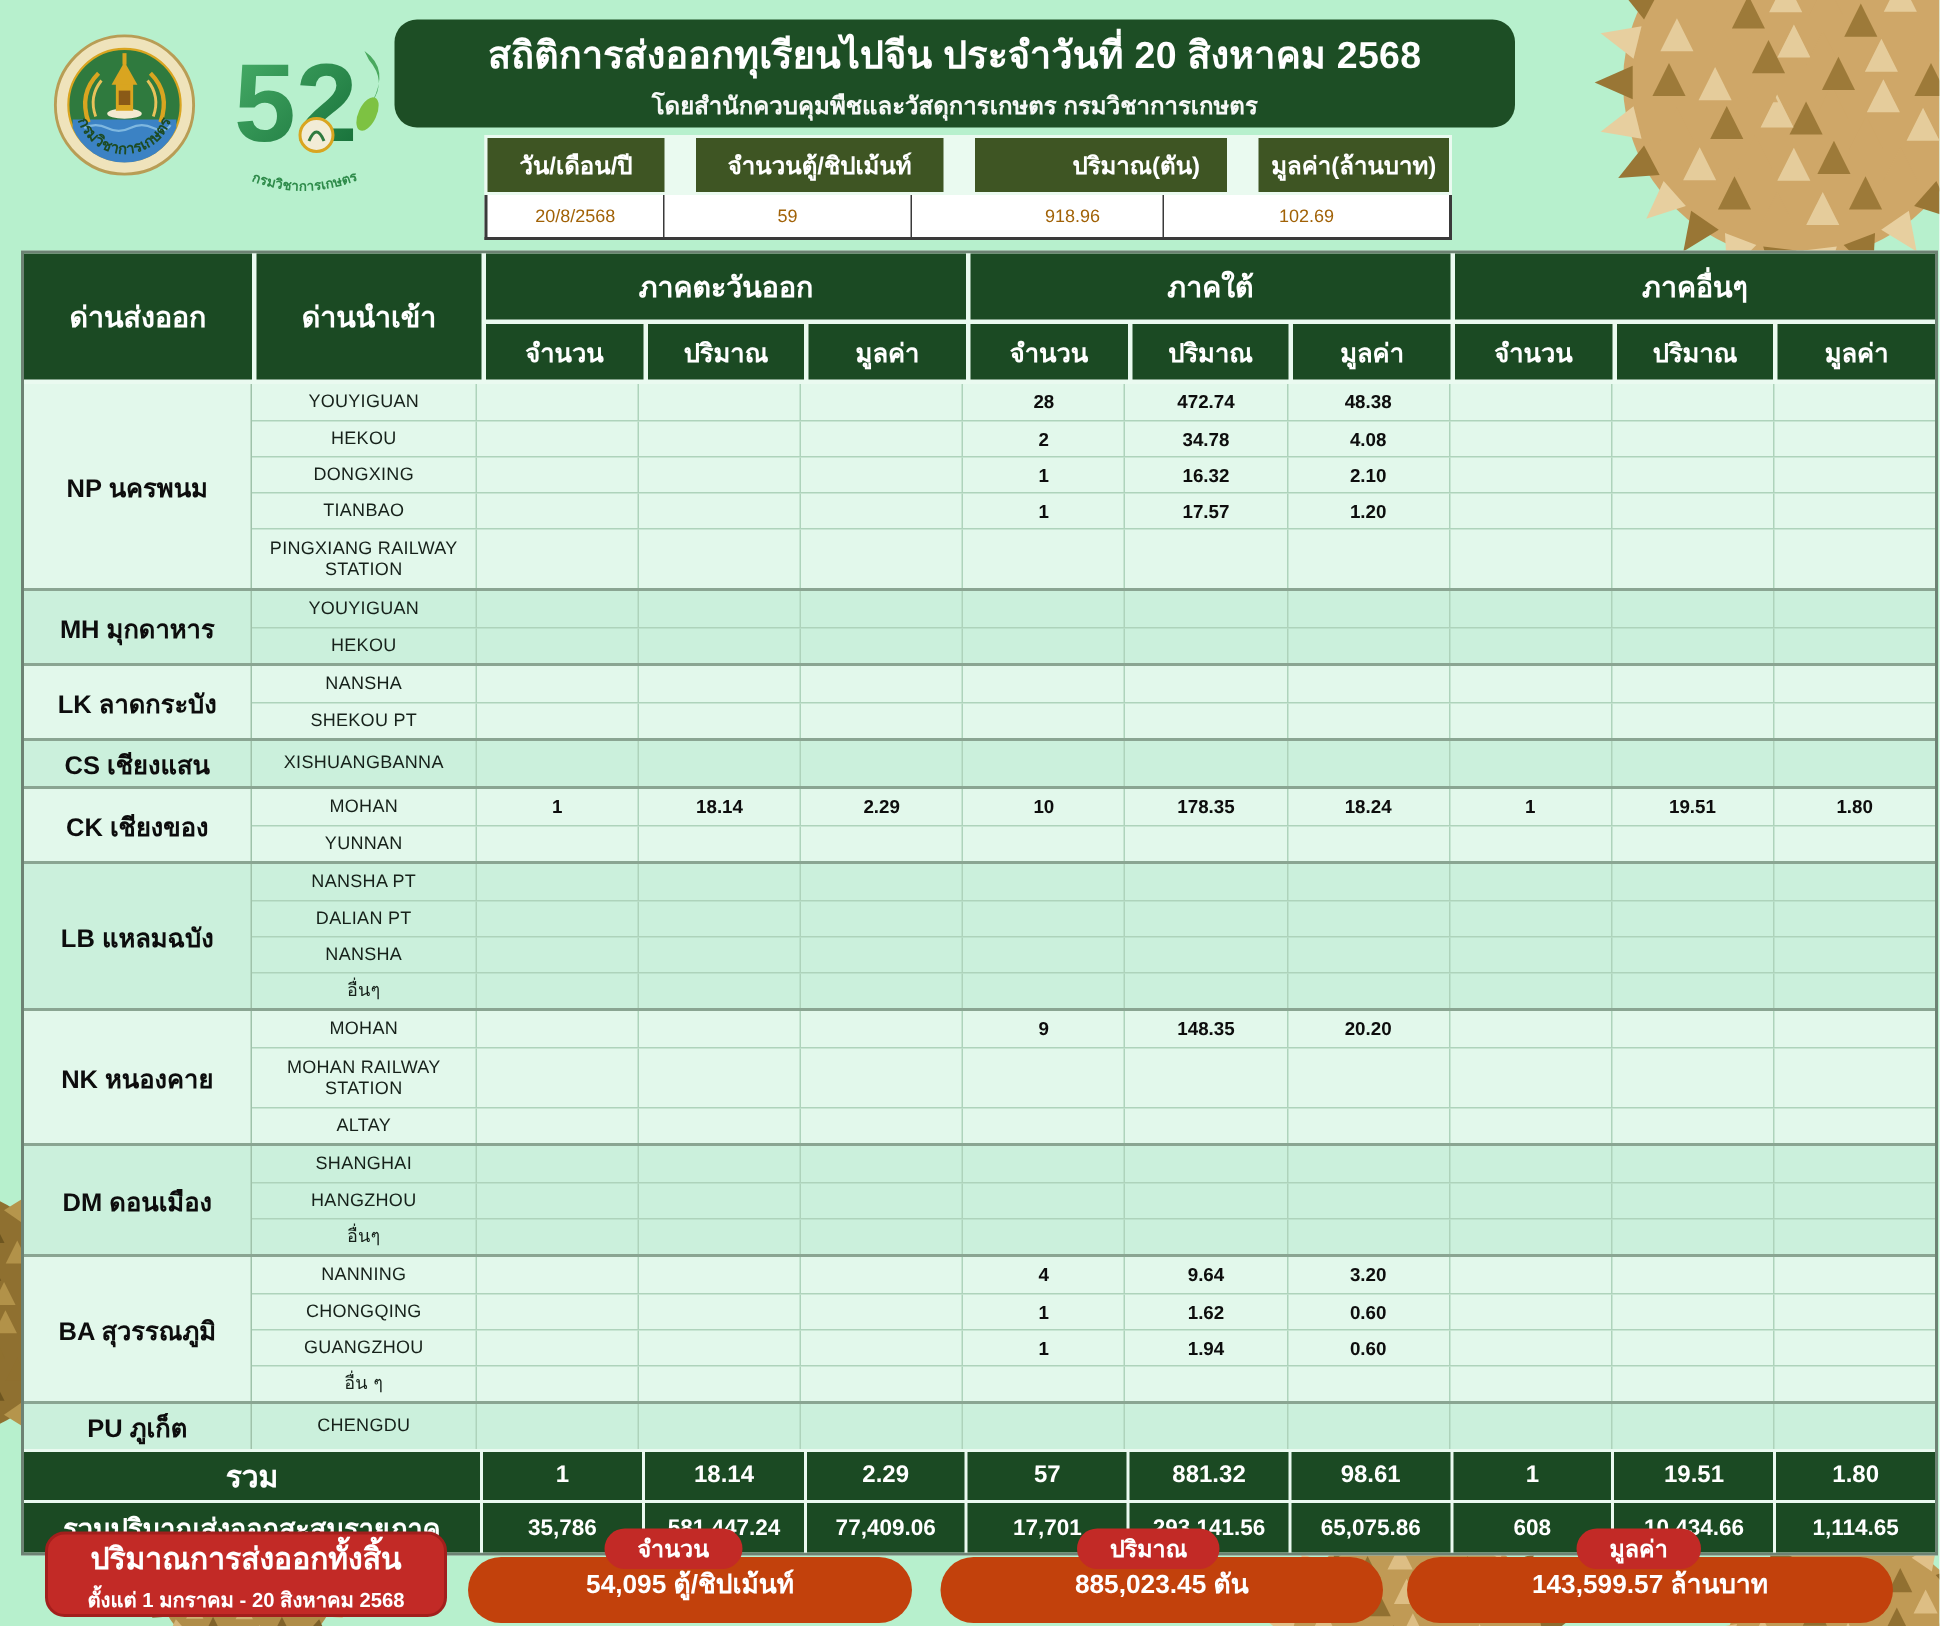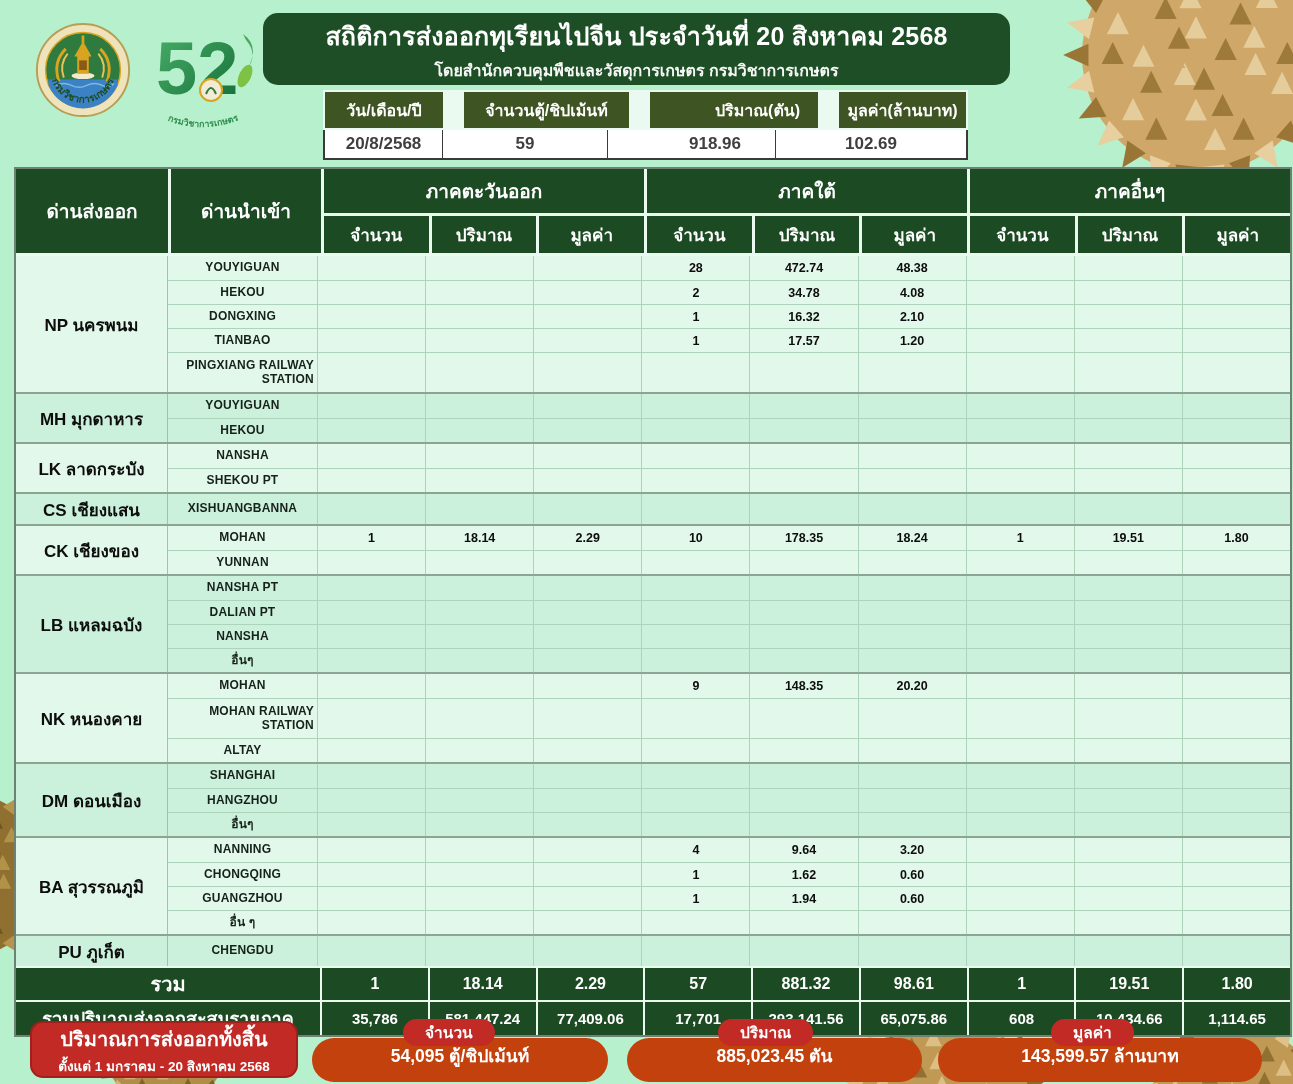--- a/index.html
+++ b/index.html
@@ -23,21 +23,21 @@
   .title-box .t1 { font-size:25px; font-weight:800; letter-spacing:.2px; }
   .title-box .t2 { font-size:16px; font-weight:600; opacity:.96; }
 
   
   .sumtab { position:absolute; left:323px; top:90px; width:645px; }
   .sumtab .hrow { display:flex; gap:21px; background:#eafaf0; border:2px solid #eafaf0; }
   .sumtab .hcell { background:#3e5523; color:#fff; font-weight:700; font-size:16px;
     height:36px; display:flex; align-items:center; justify-content:center; }
   .sumtab .vrow { display:flex; background:#fff; border:2px solid #3a3a3a; border-top:none; }
   .sumtab .vcell { height:28px; display:flex; align-items:center; justify-content:center;
-    font-weight:700; font-size:17px; color:#404040; border-right:1px solid #3a3a3a; }
+    font-weight:400; font-size:12px; color:#a16207; border-right:1px solid #3a3a3a; }
   .sumtab .vcell:last-child { border-right:none; }
   .c0{width:118px;} .c1{width:165px;} .c2{width:168px;padding-left:47px;} .c3{flex:1;}
 
   
   .maintable { position:absolute; left:14px; top:167px; width:1278px;
     border:2px solid #6d8273; background:#eafaf0; }
   .thead { display:flex; gap:3px; background:#eafaf0; padding-bottom:3px; }
   .hc { background:#1b4a23; color:#fff; font-weight:800;
     display:flex; align-items:center; justify-content:center; }
   .h-exp { width:152px; height:84px; font-size:19px; }
@@ -52,21 +52,21 @@
   .tgroup:first-child { border-top:none; }
   .tgroup.band { background:#cbf0dc; }
   .exp-cell { width:152px; display:flex; align-items:center; justify-content:center;
     font-weight:800; font-size:17px; color:#0d0d0d; border-right:1px solid #9fc2aa; }
   .rows { flex:1; display:flex; flex-direction:column; }
   .trow { display:flex; height:24px; border-top:1px solid #aed3bb; }
   .trow:first-child { border-top:none; }
   .trow.tall { height:40px; }
   .trow.single { height:30px; }
   .imp-cell { width:150px; display:flex; align-items:center; justify-content:center;
-    text-align:right; font-size:12px; font-weight:700; color:#16211a; line-height:1.15;
+    text-align:center; font-size:12px; font-weight:400; color:#16211a; line-height:1.15;
     border-right:1px solid #aed3bb; padding:0 3px; letter-spacing:.2px; }
   .val-cell { flex:1; display:flex; align-items:center; justify-content:center;
     font-size:12.5px; font-weight:700; color:#0d0d0d; border-right:1px solid #aed3bb; }
   .val-cell:last-child { border-right:none; }
 
   .total-row, .cum-row { display:flex; gap:2px; background:#eafaf0; border-top:2px solid #eafaf0; }
   .total-row .lab, .cum-row .lab { width:304px; background:#1b4a23; color:#fff;
     display:flex; align-items:center; justify-content:center; }
   .total-row .lab { font-size:20px; font-weight:800; height:32px; }
   .cum-row .lab { font-size:18px; font-weight:800; height:33px; }

